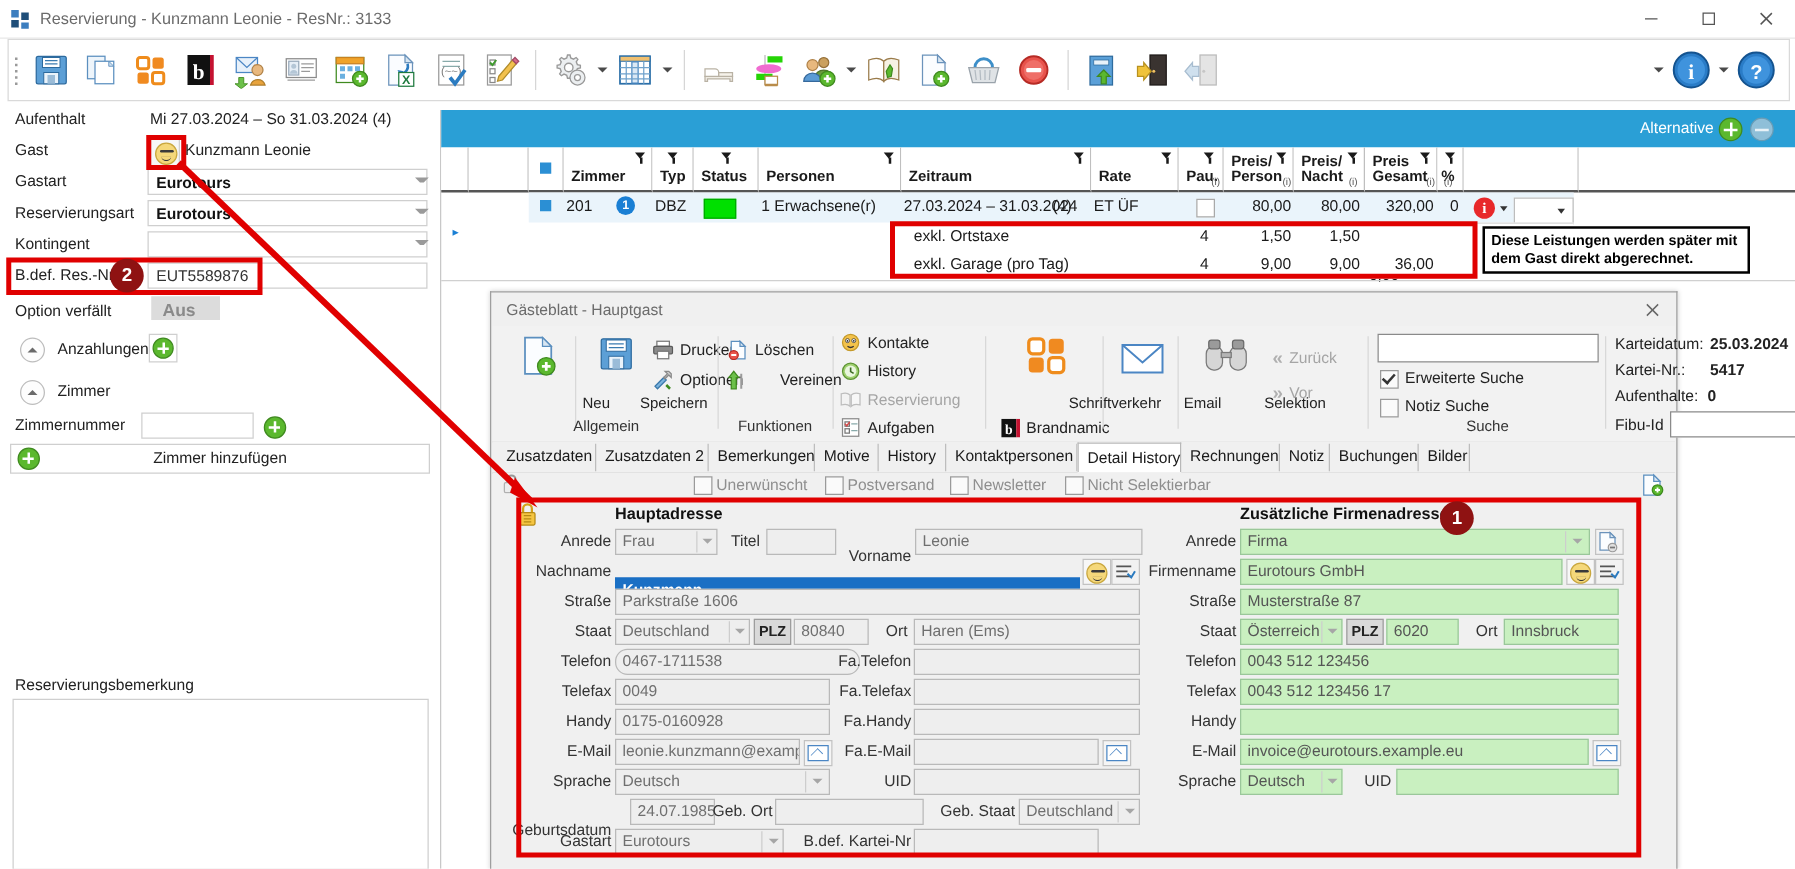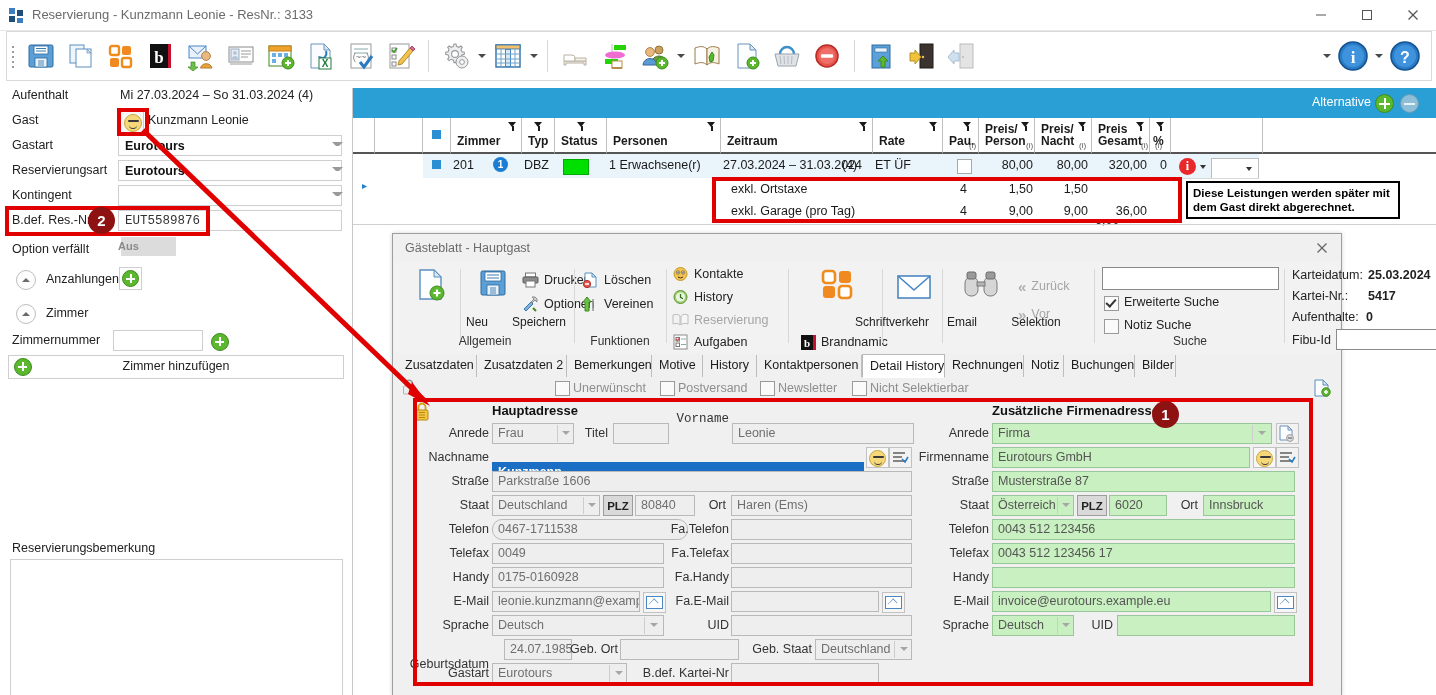--- a/index.html
+++ b/index.html
@@ -462,25 +462,25 @@
 
     <span class="llabel" style="left:12px;top:79px;">Reservierungsart</span>
     <span class="lfield bold" style="left:118px;top:76px;width:224px;">Eurotours</span>
     <span class="lcaret" style="left:332px;top:83px;"></span>
 
     <span class="llabel" style="left:12px;top:104px;">Kontingent</span>
     <span class="lfield" style="left:118px;top:101px;width:224px;"></span>
     <span class="lcaret" style="left:332px;top:108px;"></span>
 
     <span class="llabel" style="left:12px;top:129px;">B.def. Res.-Nr.</span>
-    <span class="lfield" style="left:118px;top:126px;width:224px;font-family:Liberation Mono, monospace;">EUT5589876</span>
+    <span class="lfield" style="left:118px;top:126px;width:224px;">EUT5589876</span>
 
     <span class="llabel" style="left:12px;top:158px;">Option verfällt</span>
     <span style="position:absolute;left:121px;top:153px;width:55px;height:19px;background:#dcdcdc;"></span>
-    <span style="position:absolute;left:118px;top:156px;font-size:11px;font-weight:bold;color:#8a8a8a;">Aus</span>
+    <span style="position:absolute;left:130px;top:156px;font-size:14px;font-weight:bold;color:#8a8a8a;">Aus</span>
 
     <span class="circbtn" style="left:16px;top:186px;"></span>
     <span class="ltext" style="left:46px;top:188px;">Anzahlungen</span>
     <span style="position:absolute;left:119px;top:183px;width:21px;height:21px;border:1px solid #cfcfcf;background:#fff;"></span>
     <span class="plusbtn" style="left:122px;top:186px;"></span>
 
     <span class="circbtn" style="left:16px;top:220px;"></span>
     <span class="ltext" style="left:46px;top:222px;">Zimmer</span>
 
     <span class="llabel" style="left:12px;top:249px;">Zimmernummer</span>
@@ -658,21 +658,21 @@
       <div class="rgroup" style="left:186px;width:80px;">
         <div class="smbtn" style="left:2px;top:8px;">
           <svg width="17" height="16" viewBox="0 0 17 16">
               <path d="M3 1 h7 l4 4 v10 h-11 z" fill="#fbfdff" stroke="#5b8fbf"></path>
               <path d="M10 1 v4 h4 z" fill="#d8e6f2" stroke="#5b8fbf"></path>
               <circle cx="5" cy="12" r="3.6" fill="#e8534c" stroke="#b62b25"></circle>
               <rect x="3" y="11.2" width="4" height="1.6" fill="#fff"></rect>
             </svg>
           <span class="lbl">Löschen</span>
         </div>
-        <div class="smbtn" style="left:2px;top:32px;">
+        <div class="smbtn" style="left:2px;top:32px;gap:20px;">
           <svg width="17" height="16" viewBox="0 0 17 16">
               <path d="M3 15 l0-9 l-2 0 l4-5 l4 5 l-2 0 l0 9 z" fill="#6cc04a" stroke="#3f8a1f"></path>
               <path d="M11 15 l0-12" stroke="#9a9a9a" stroke-width="1.6"></path>
             </svg>
           <span class="lbl">Vereinen</span>
         </div>
         <div class="rgl">Funktionen</div>
       </div>
 
       <div class="rsep" style="left:272px;"></div>
@@ -853,21 +853,21 @@
       </span>
 
       <span class="secthdr" style="left:98px;top:3px;">Hauptadresse</span>
 
       <span class="flabel" style="left:20px;top:26px;width:75px;">Anrede</span>
       <span class="finput" style="left:98px;top:23px;width:82px;">Frau</span>
       <span class="vsep" style="left:163px;top:25px;height:17px;"></span>
       <span class="fcaret" style="left:168px;top:31px;"></span>
       <span class="flabel" style="left:182px;top:26px;width:32px;">Titel</span>
       <span class="finput" style="left:219px;top:23px;width:56px;"></span>
-      <span class="flabel" style="left:277px;top:12px;width:58px;font-family:Liberation Mono, monospace;">Vorname</span>
+      <span class="flabel" style="left:277px;top:38px;width:58px;">Vorname</span>
       <span class="finput" style="left:338px;top:23px;width:182px;">Leonie</span>
 
       <span class="flabel" style="left:10px;top:50px;width:85px;">Nachname</span>
       <span class="finput sel" style="left:98px;top:62px;width:372px;">Kunzmann</span>
       <span class="sqbtn" style="left:472px;top:47px;background:#f7f7f7;">
         <span class="smiley" style="left:2px;top:2px;width:15px;height:15px;"></span>
       </span>
       <span class="sqbtn" style="left:495px;top:47px;">
         <svg width="19" height="17" viewBox="0 0 19 17" style="margin:1px 0 0 1px;">
             <line x1="2" y1="4" x2="14" y2="4" stroke="#555" stroke-width="1.4"></line>

